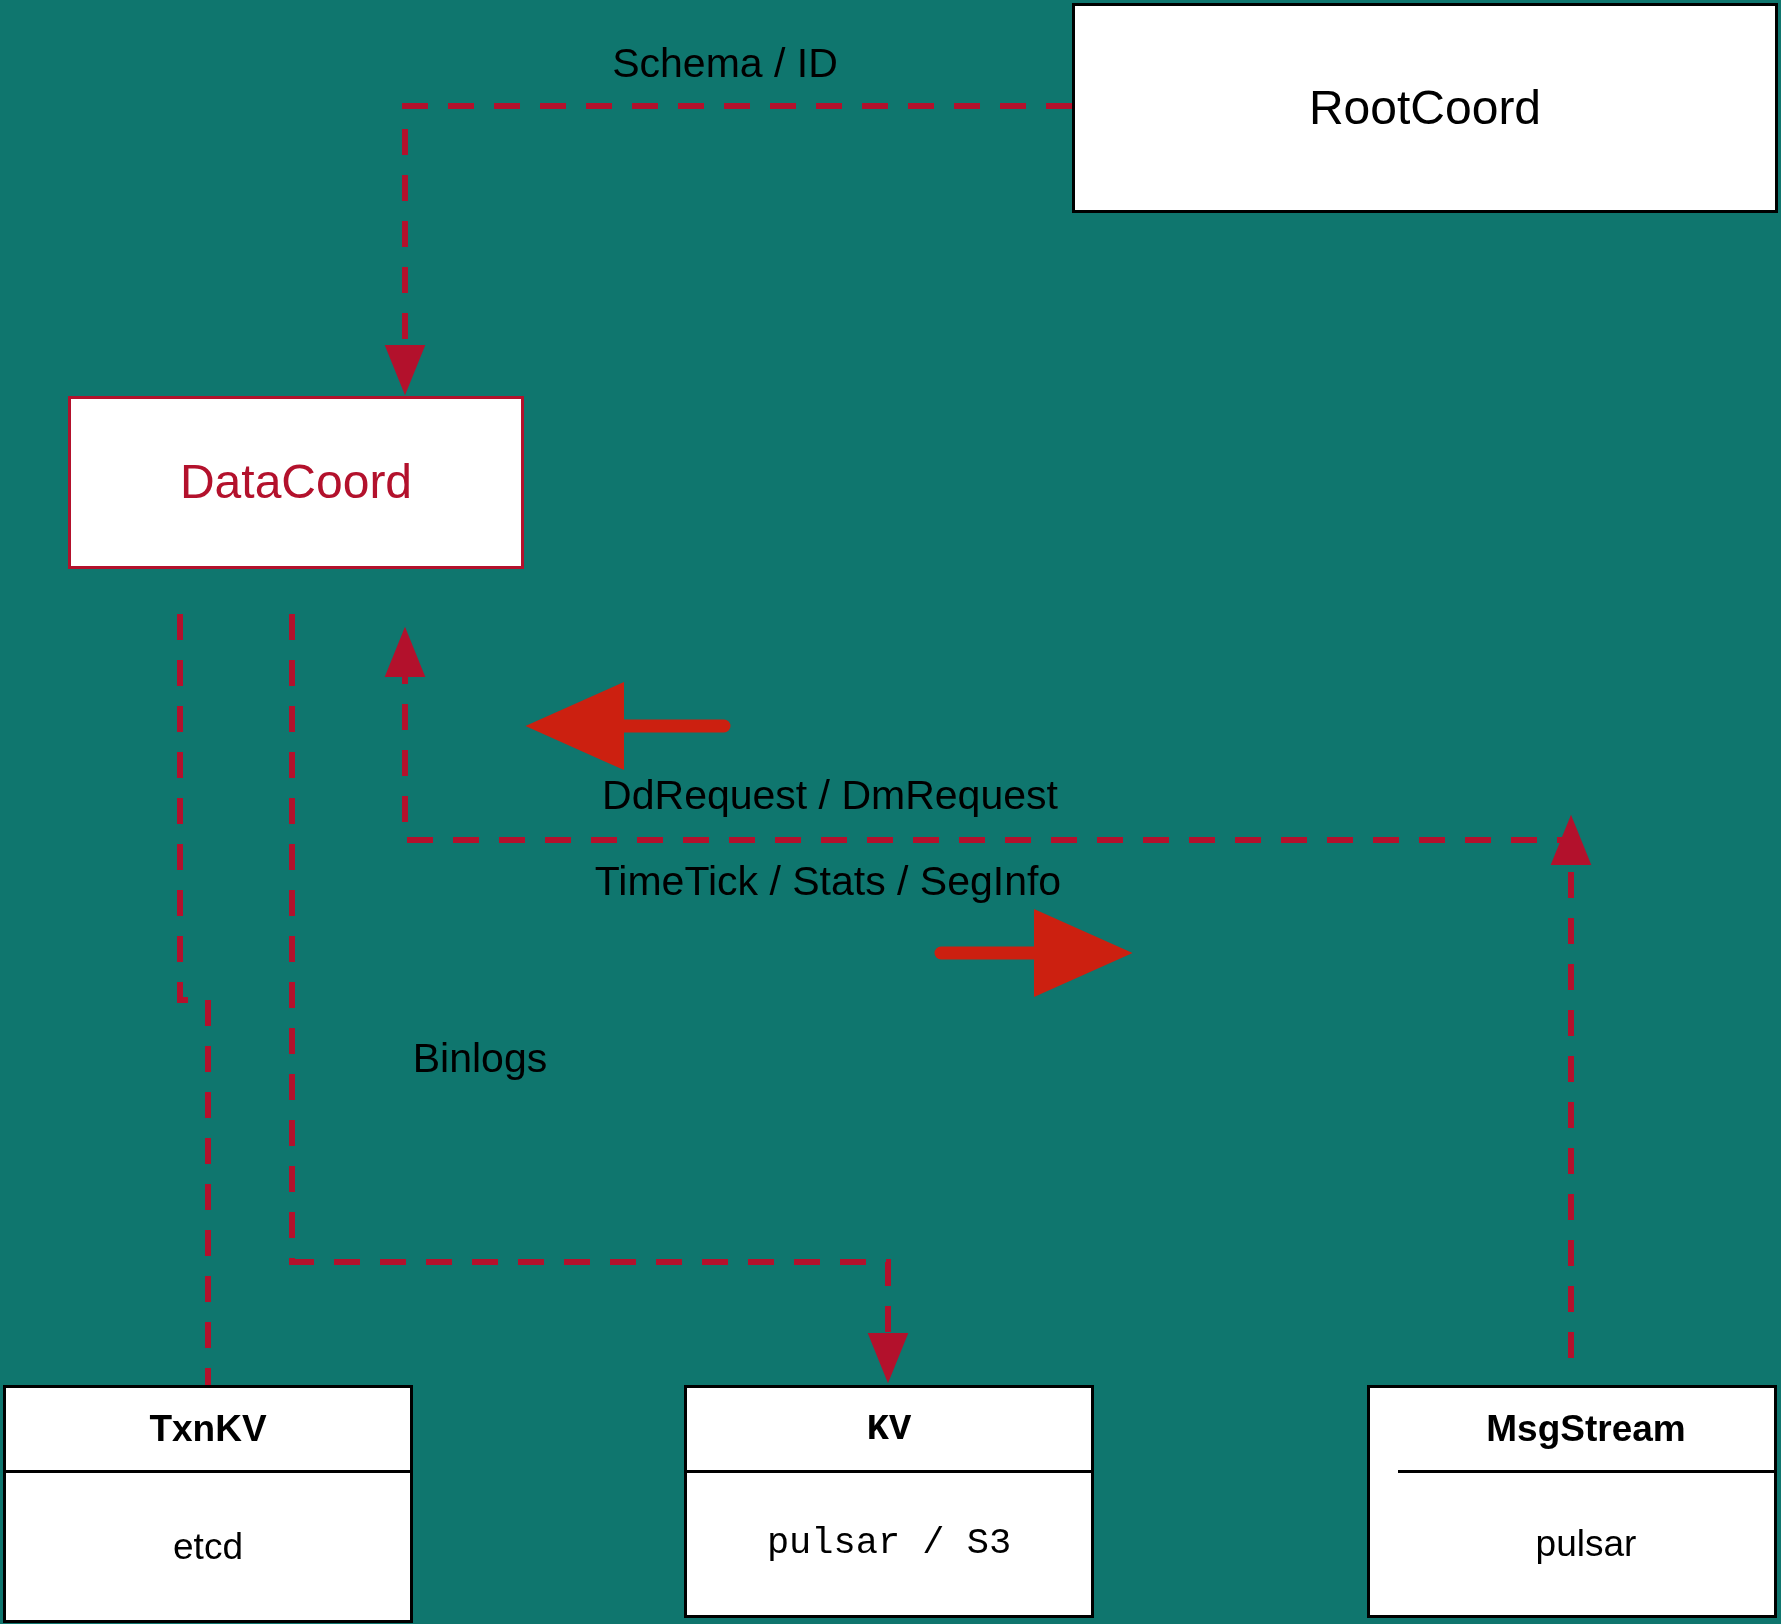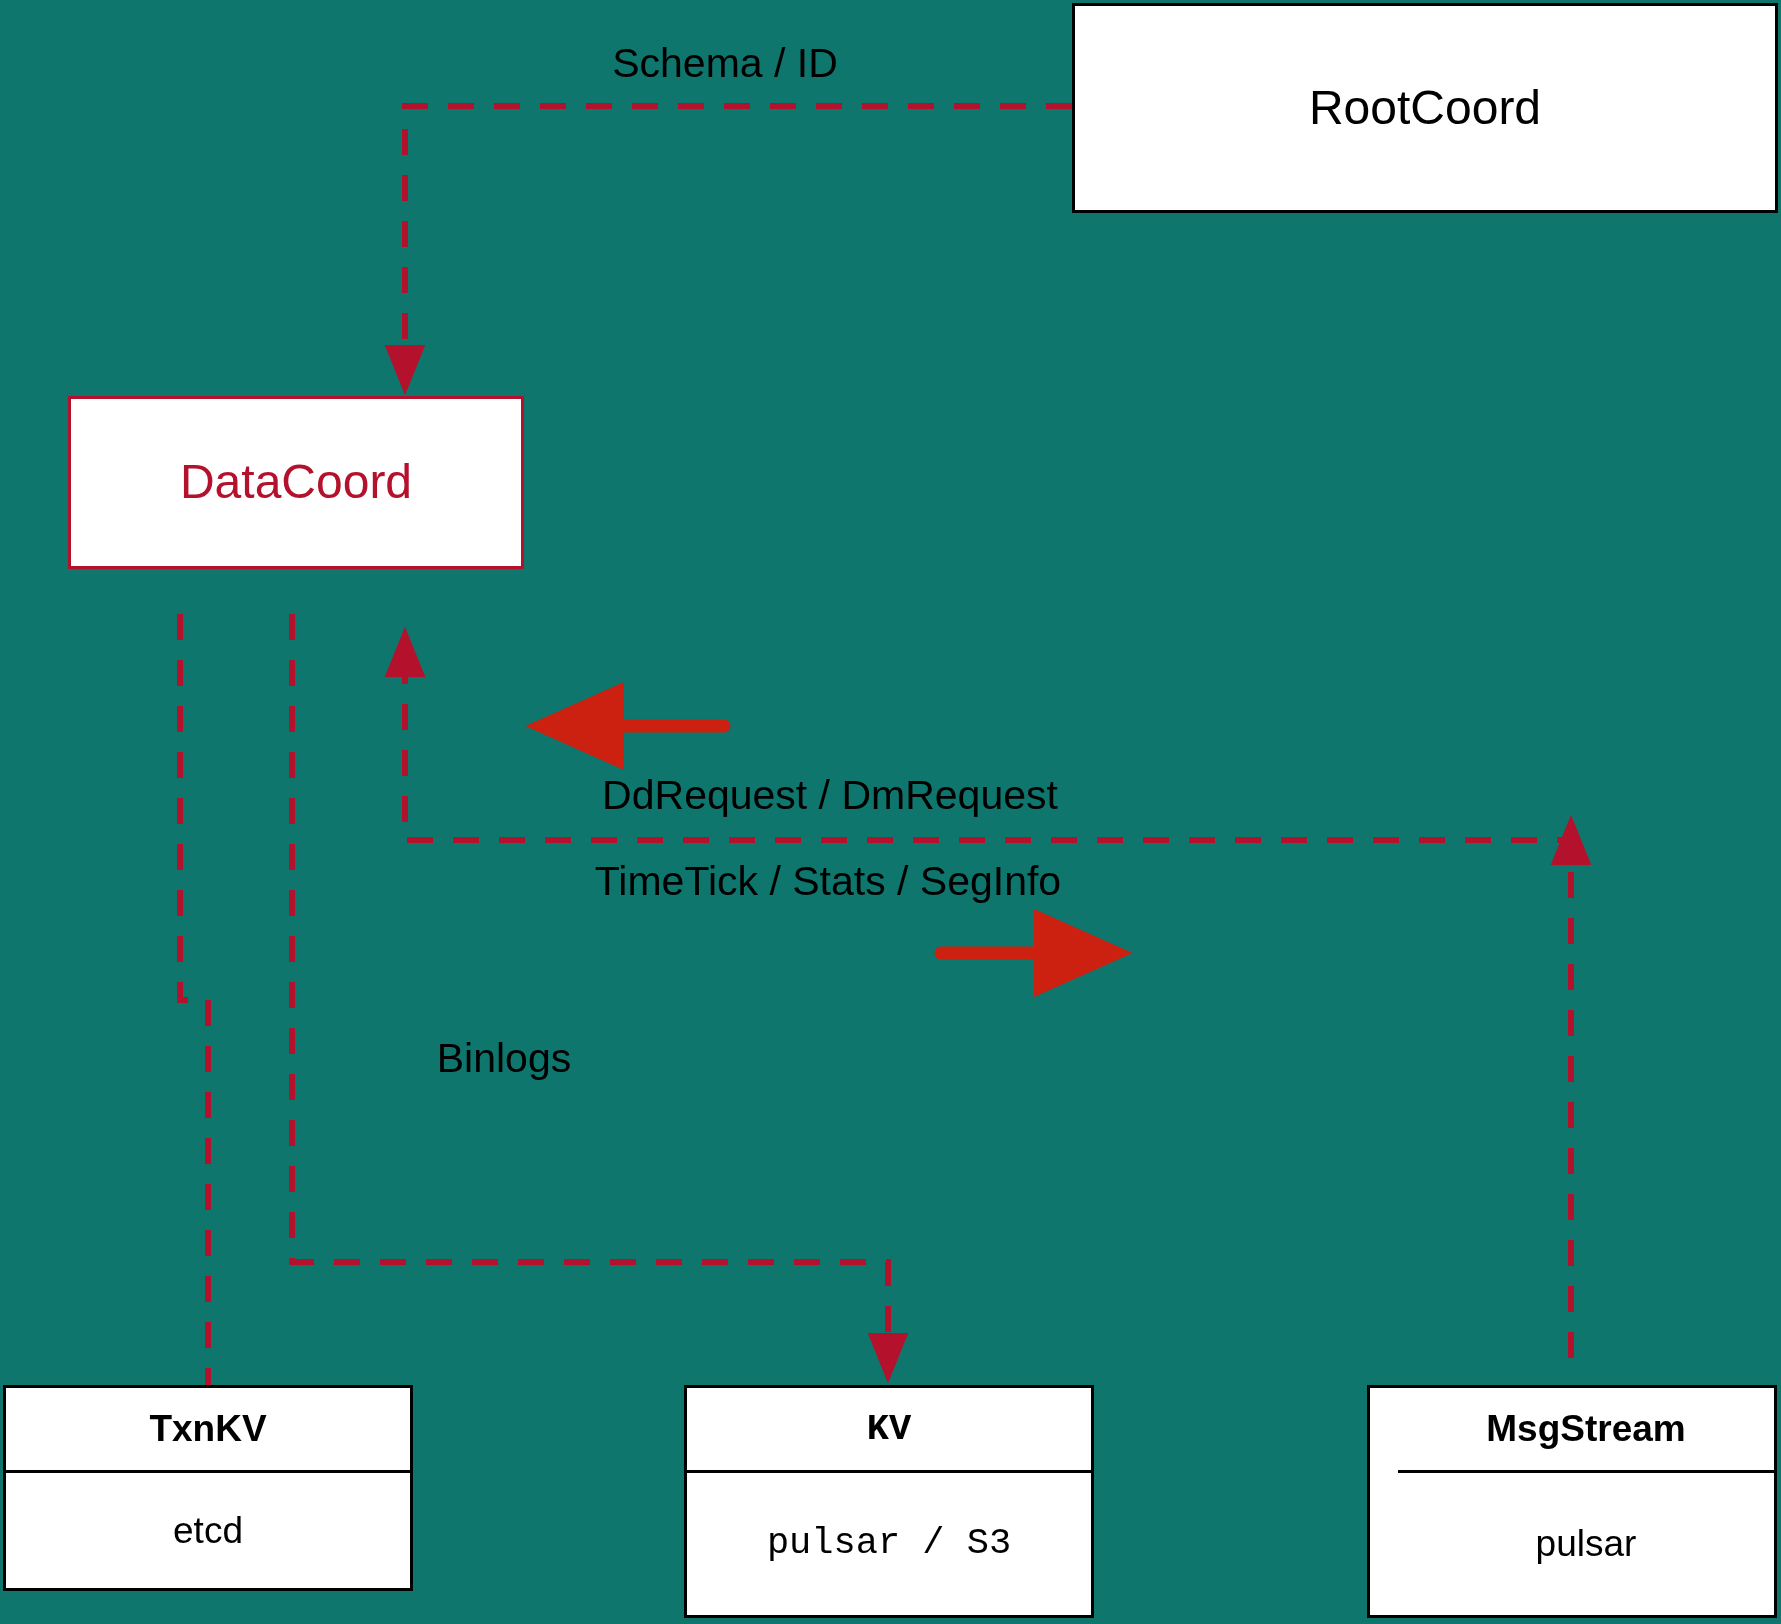--- a/index.html
+++ b/index.html
@@ -122,21 +122,21 @@
   </svg>
 
   <div class="node-box node-plain" style="left:1072px; top:3px; width:706px; height:210px;">
     <span class="node-title">RootCoord</span>
   </div>
 
   <div class="node-box node-plain accent" style="left:68px; top:396px; width:456px; height:173px;">
     <span class="node-title accent">DataCoord</span>
   </div>
 
-  <div class="node-box node-split" style="left:3px; top:1385px; width:410px; height:206px;">
+  <div class="node-box node-split" style="left:3px; top:1385px; width:410px; height:238px;">
     <div class="hdr">TxnKV</div>
     <div class="bdy">
       <div>etcd</div>
     </div>
   </div>
 
   <div class="node-box node-split" style="left:684px; top:1385px; width:410px; height:233px;font-family:Liberation Mono, monospace;">
     <div class="hdr">KV</div>
     <div class="bdy">
       <div>pulsar / S3</div>
@@ -149,15 +149,15 @@
       <div>pulsar</div>
     </div>
   </div>
 
   <div class="edge-label" style="left:580px; top:772px; width:500px;">DdRequest / DmRequest</div>
 
   <div class="edge-label" style="left:535px; top:40px; width:380px;">Schema / ID</div>
 
   <div class="edge-label" style="left:568px; top:858px; width:520px;">TimeTick / Stats / SegInfo</div>
 
-  <div class="edge-label" style="left:424px; top:1035px; width:160px;">Binlogs</div>
+  <div class="edge-label" style="left:400px; top:1035px; width:160px;">Binlogs</div>
 
 </div>
 
 </body></html>

